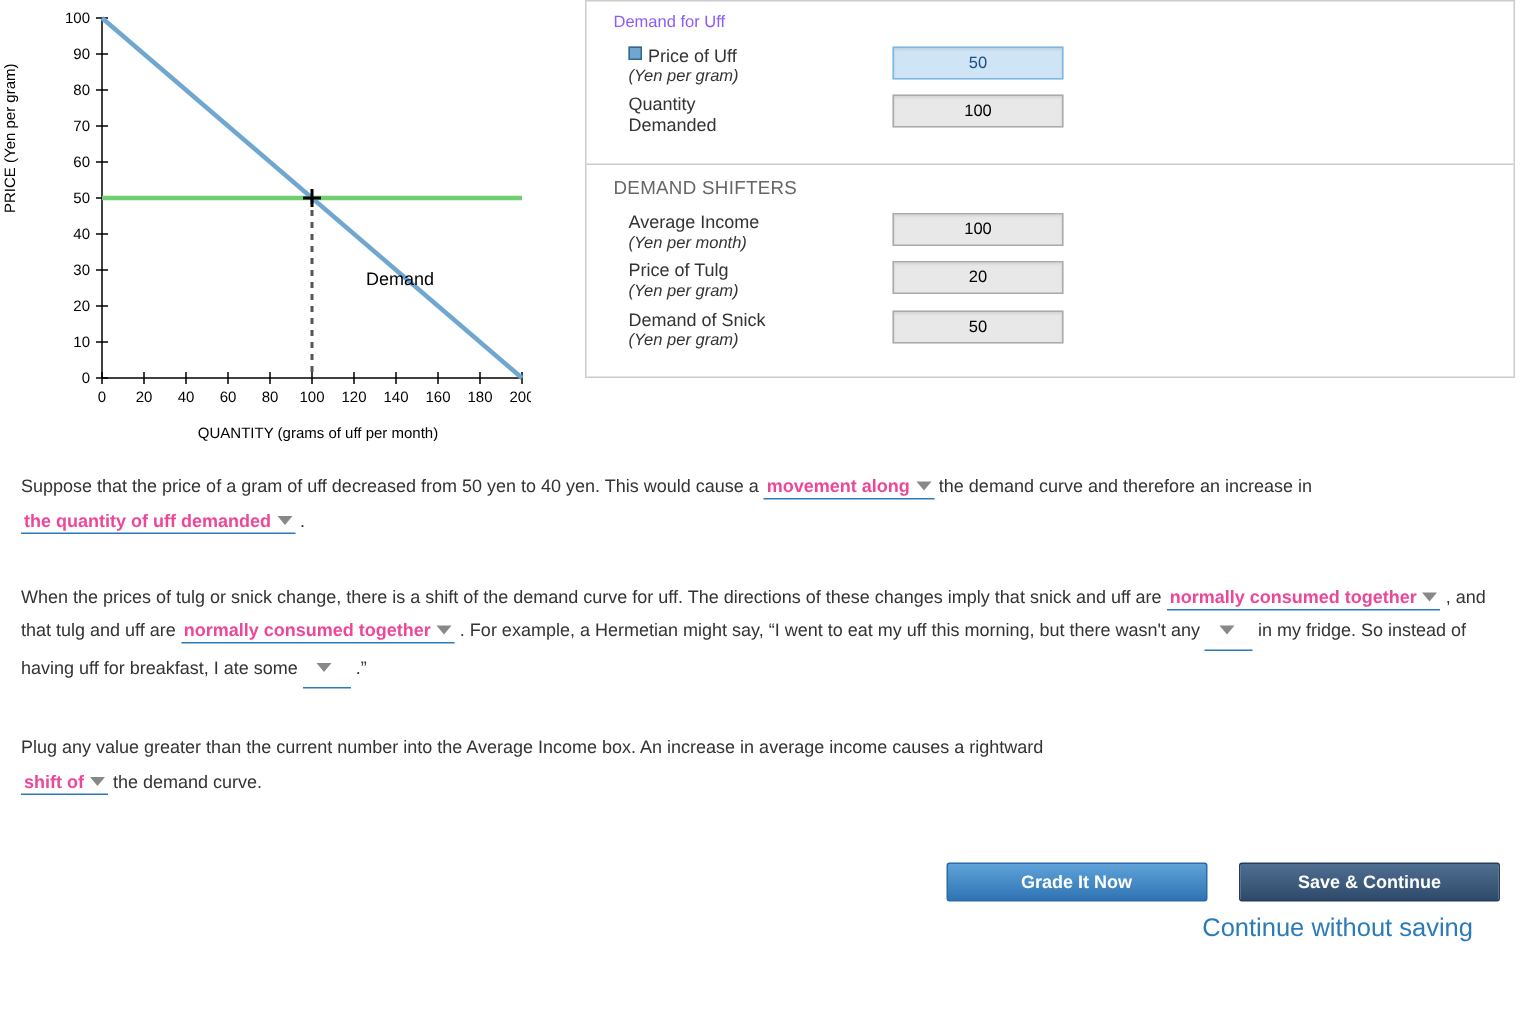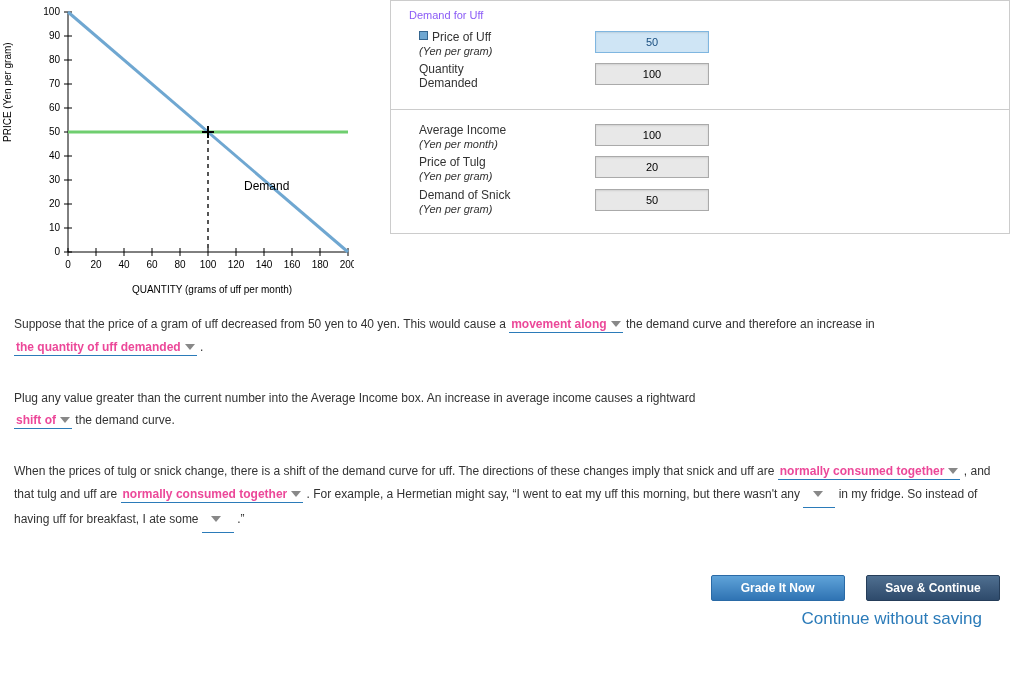--- a/index.html
+++ b/index.html
@@ -136,21 +136,21 @@
     vertical-align: 1px;
   }
   
   .footer {
     padding-right: 24px;
     text-align: right;
   }
   .btn {
     display: inline-block;
     min-width: 132px;
-    padding: 5px 0;
+    padding: 5px 20px;
     font-size: 12px;
     font-weight: bold;
     color: #fff;
     text-align: center;
     cursor: pointer;
     margin-left: 18px;
     border-radius: 2px;
   }
   .btn-grade {
     background: linear-gradient(#5fa3d9, #2f73b3);
@@ -263,20 +263,21 @@
         <input class="kv-input active" value="50" style="">
       </div>
       <div class="kv-row">
         <div class="kv-label">
           <span>Quantity</span><br><span>Demanded</span>
         </div>
         <input class="kv-input" readonly="" value="100" style="">
       </div>
     </div>
     <div class="panel">
+      <div class="panel-title shifters">DEMAND SHIFTERS</div>
       <div class="kv-row">
         <div class="kv-label">
           <span>Average Income</span><span class="sub">(Yen per month)</span>
         </div>
         <input class="kv-input" value="100" style="">
       </div>
       <div class="kv-row">
         <div class="kv-label">
           <span>Price of Tulg</span><span class="sub">(Yen per gram)</span>
         </div>
@@ -292,38 +293,38 @@
   </div>
 </div>
 
 <div class="body-text">
   <p>
     <span>Suppose that the price of a gram of uff decreased from 50 yen to 40 yen. This would cause a </span>
     <span class="dropdown"><span>movement along</span><span class="caret"></span></span>
     <span> the demand curve and therefore an increase in </span>
     <span class="dropdown"><span>the quantity of uff demanded</span><span class="caret"></span></span>
     <span> .</span>
-  </p>
-
-  <p>
-    <span>Plug any value greater than the current number into the Average Income box. An increase in average income causes a rightward </span><br>
-    <span class="dropdown"><span>shift of</span><span class="caret"></span></span>
-    <span> the demand curve.</span>
   </p>
 
   <p>
     <span>When the prices of tulg or snick change, there is a shift of the demand curve for uff. The directions of these changes imply that snick and uff are </span>
     <span class="dropdown"><span>normally consumed together</span><span class="caret"></span></span>
     <span> , and that tulg and uff are </span>
     <span class="dropdown"><span>normally consumed together</span><span class="caret"></span></span>
     <span> . For example, a Hermetian might say, “I went to eat my uff this morning, but there wasn't any </span>
     <span class="dropdown blank">&nbsp;<span class="caret"></span></span>
     <span> in my fridge. So instead of having uff for breakfast, I ate some </span>
     <span class="dropdown blank">&nbsp;<span class="caret"></span></span>
     <span> .”</span>
   </p>
+
+  <p>
+    <span>Plug any value greater than the current number into the Average Income box. An increase in average income causes a rightward </span><br>
+    <span class="dropdown"><span>shift of</span><span class="caret"></span></span>
+    <span> the demand curve.</span>
+  </p>
 </div>
 
 <div class="footer">
   <span class="btn btn-grade">Grade It Now</span>
   <span class="btn btn-save">Save &amp; Continue</span>
   <div><span class="continue-link">Continue without saving</span></div>
 </div>
 
 </body></html>

